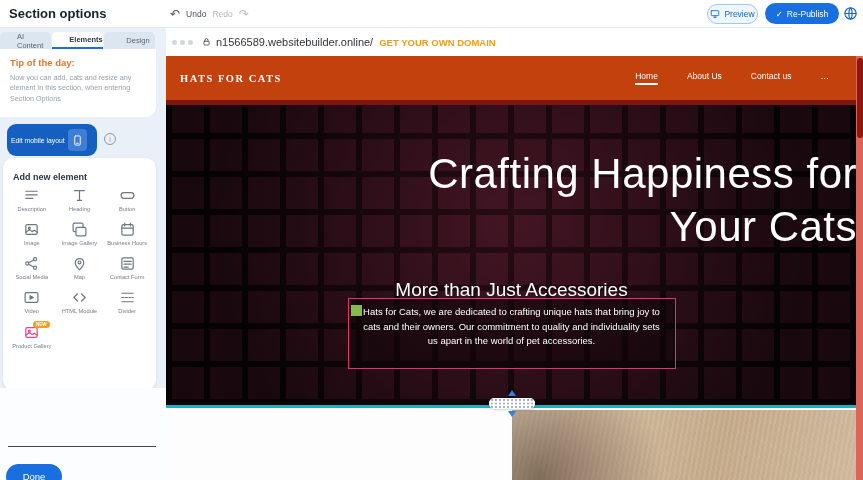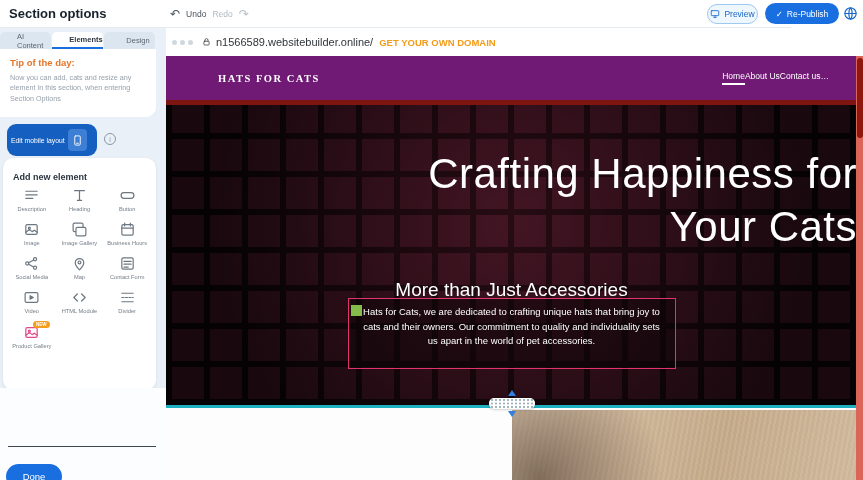--- a/index.html
+++ b/index.html
@@ -61,25 +61,25 @@
   .chrome { position:absolute; left:166px; top:28px; width:691px; height:28px; background:#fff;
     display:flex; align-items:center; }
   .win-dots { display:flex; gap:3px; margin-left:6px; }
   .win-dots span { width:5px; height:5px; border-radius:50%; background:#cfd8df; }
   .lock { margin-left:9px; width:9px; height:10px; stroke:#3a3a3a; fill:none; stroke-width:2; }
   .url { font-size:11px; color:#30353a; margin-left:5px; }
   .cta { font-size:9.5px; font-weight:bold; color:#f49b16; margin-left:6px; cursor:pointer; }
 
   
   .site { position:absolute; left:166px; top:56px; width:691px; height:424px; background:#fff; overflow:hidden; }
-  .site-header { position:absolute; left:0; top:0; width:100%; height:44px; background:#701a75;
-    display:flex; align-items:center;padding-left:38px; }
+  .site-header { position:absolute; left:0; top:0; width:100%; height:44px; background:#c2410c;
+    display:flex; align-items:center; }
   .logo { margin-left:14px; color:#fff; font-size:10.5px; font-weight:bold; letter-spacing:1.5px;
     font-family:"Liberation Serif", serif; }
-  .nav { position:absolute; right:28px; top:0; height:44px; display:flex; align-items:center; gap:0;text-align:right; }
+  .nav { position:absolute; right:28px; top:0; height:44px; display:flex; align-items:center; gap:29px;text-align:right; }
   .nav-item { color:#fff; font-size:8.5px; cursor:pointer; padding-bottom:2px; border-bottom:2px solid transparent; }
   .nav-item.active { border-bottom:2px solid #fff; }
   .hero { position:absolute; left:0; top:44px; width:100%; height:305px;
     background-color:#38131f;
     background-image:
       radial-gradient(circle at 50% 40%, rgba(90,25,45,0.35), rgba(0,0,0,0.55) 75%),
       repeating-linear-gradient(90deg,#0c0507 0 6px, transparent 6px 38px),
       repeating-linear-gradient(0deg,#0c0507 0 6px, transparent 6px 38px); }
   .hero-band { position:absolute; left:0; top:0; width:100%; height:5px; background:#7e1511; }
   .hero h1 { margin-top:48px; text-align:right; color:#fff; font-weight:400; font-size:42px;

